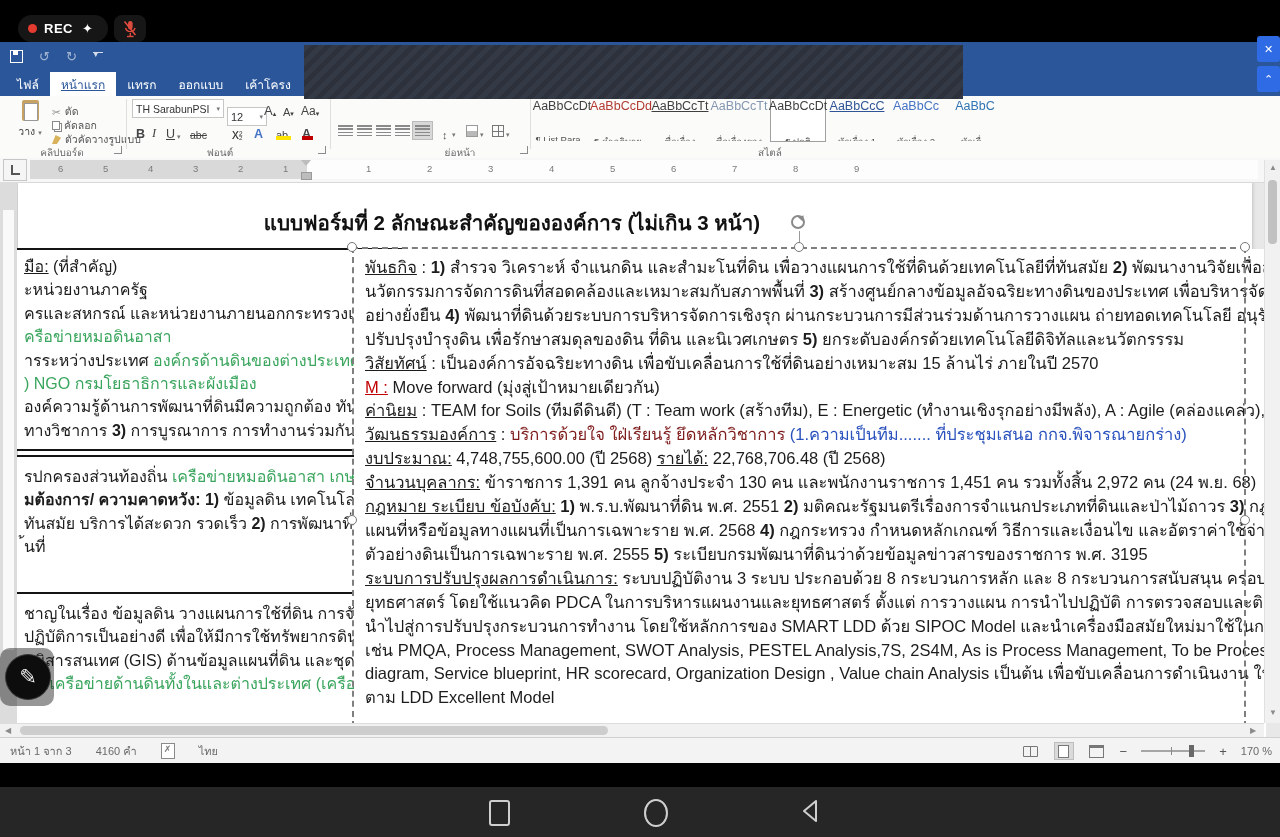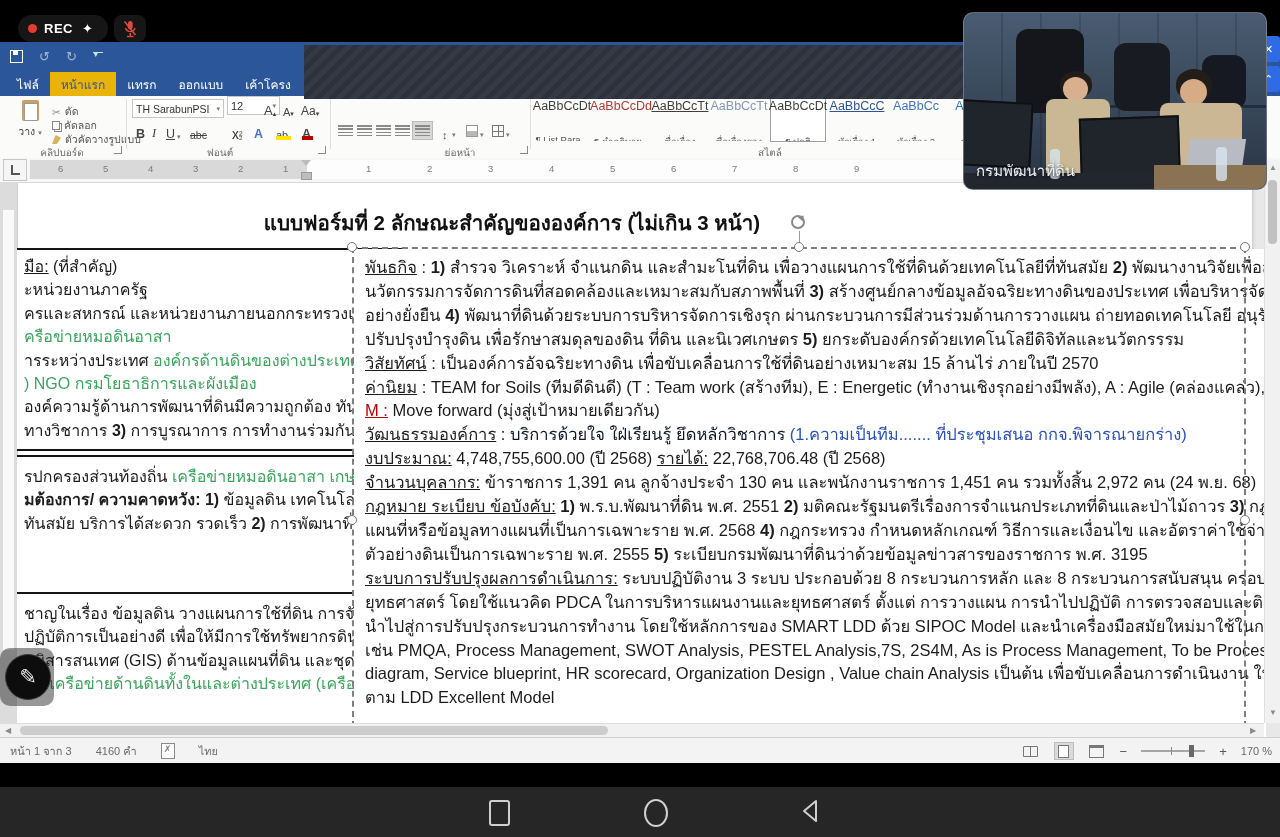--- a/index.html
+++ b/index.html
@@ -20,21 +20,21 @@
   
   .blue-bar{left:0;top:42px;width:1280px;height:54px;background:#2b579a;z-index:4;}
   .qat{position:absolute;left:10px;top:8px;display:flex;align-items:center;gap:16px;}
   .save-ic{width:11px;height:11px;border:1.5px solid #fff;position:relative;}
   .save-ic::before{content:"";position:absolute;left:2px;top:0;width:5px;height:4px;background:#fff;}
   .qat-g{color:rgba(255,255,255,.55);font-size:13px;line-height:13px;}
   .qat-more{width:10px;border-top:1.5px solid rgba(255,255,255,.8);position:relative;height:8px;}
   .qat-more::after{content:"▾";position:absolute;left:1px;top:-3px;color:rgba(255,255,255,.8);font-size:8px;}
   .tabs-row{position:absolute;left:6px;top:30px;display:flex;height:24px;}
   .rtab{color:#fff;font-size:12px;padding:0 11px;display:flex;align-items:center;white-space:nowrap;}
-  .rtab.active{background:#eab308;color:#2b579a;}
+  .rtab.active{background:#ffffff;color:#2b579a;text-decoration:underline;}
 
   
   .ribbon{left:0;top:96px;width:1280px;height:62px;background:#fbfbfa;border-bottom:1px solid #d2d0ce;z-index:4;}
   .ribbon *{box-sizing:border-box;}
   .grp-sep{position:absolute;top:3px;width:1px;height:50px;background:#e1dfdd;}
   .grp-label{position:absolute;top:49px;font-size:10px;color:#696969;text-align:center;white-space:nowrap;}
   .launcher{position:absolute;width:8px;height:8px;border-right:1.5px solid #8a8a8a;border-bottom:1.5px solid #8a8a8a;}
   .paste-btn{position:absolute;left:12px;top:4px;width:36px;height:44px;display:flex;flex-direction:column;align-items:center;}
   .clip-ic{width:17px;height:21px;background:#c7a262;border-radius:2px;position:relative;}
   .clip-ic::before{content:"";position:absolute;left:2.5px;top:3px;width:12px;height:16px;background:#fff;border:1px solid #999;}
@@ -85,21 +85,21 @@
     white-space:nowrap;z-index:2;}
   .lbox{position:absolute;background:#fff;border:2.5px solid #141414;z-index:2;overflow:hidden;}
   .lbox .doc-line{font-size:16px;line-height:23.4px;}
   .lb1{left:-60px;top:248px;width:378px;height:194px;padding:5px 4px 0 82px;}
   .lb2{left:-60px;top:455px;width:378px;height:128px;padding:8px 4px 0 82px;}
   .lb3{left:-60px;top:592px;width:382px;height:150px;padding:8px 4px 0 82px;}
   .main-text{left:354px;top:249px;width:890px;height:476px;background:#fff;z-index:2;padding:7px 11px;overflow:hidden;}
   .main-text .doc-line{font-size:16.5px;line-height:23.9px;}
   .doc-line{white-space:nowrap;color:#1c1c1c;}
   .s-b{font-weight:bold;} .s-bu{font-weight:normal;text-decoration:underline;}
-  .s-r{color:#0f172a;} .s-ru{color:#c00000;text-decoration:underline;}
+  .s-r{color:#7f1d1d;} .s-ru{color:#c00000;text-decoration:underline;}
   .s-bl{color:#2a52be;} .s-g{color:#3aa55d;}
   .sel-box{left:352px;top:247px;width:894px;height:480px;border:2px dashed #7f7f7f;z-index:3;pointer-events:none;box-sizing:border-box;}
   .handle{position:absolute;width:10px;height:10px;border-radius:50%;background:#fff;border:1.5px solid #767676;z-index:4;box-sizing:border-box;}
   .rot-stem{left:799px;top:231px;width:1px;height:14px;background:#9a9a9a;z-index:4;}
   .rot-handle{left:791px;top:215px;width:14px;height:14px;border:2px solid #8a8a8a;border-radius:50%;z-index:4;box-sizing:border-box;}
   .rot-handle::after{content:"";position:absolute;right:-3px;top:-2px;width:0;height:0;
     border-left:4px solid transparent;border-right:4px solid transparent;border-bottom:5px solid #8a8a8a;transform:rotate(40deg);}
 
   
   .fab-wrap{left:0;top:648px;width:54px;height:58px;background:rgba(25,25,25,.45);border-radius:10px;z-index:45;}
@@ -211,21 +211,21 @@
       <span>ตัวคัดวางรูปแบบ</span>
     </div>
     <div class="grp-label" style="left:10px;width:104px">คลิปบอร์ด</div>
     <div class="launcher" style="left:114px;top:50px"></div>
     <div class="grp-sep" style="left:126px"></div>
 
     <div class="combo" style="left:132px;top:3px;width:92px">
       <span style="font-size:10.5px;white-space:nowrap;overflow:hidden">TH SarabunPSI</span>
         <span class="dd">▾</span>
     </div>
-    <div class="combo" style="left:227px;top:0;width:53px">
+    <div class="combo" style="left:227px;top:11px;width:40px">
       <span>12</span>
         <span class="dd">▾</span>
     </div>
     <div class="fbtn" style="left:264px;top:4px;font-size:13px">
         <span>A</span>
         <span style="font-size:7px">▴</span>
       </div>
     <div class="fbtn" style="left:283px;top:4px;font-size:11px">
         <span>A</span>
         <span style="font-size:7px">▾</span>
@@ -338,36 +338,37 @@
       <div class="doc-line"><span class="s-g">ครือข่ายหมอดินอาสา</span></div>
       <div class="doc-line"><span class="s-n">ารระหว่างประเทศ </span><span class="s-g">องค์กรด้านดินของต่างประเทศ</span><span class="s-n"> องค์การ</span></div>
       <div class="doc-line"><span class="s-g">) NGO  กรมโยธาธิการและผังเมือง</span></div>
       <div class="doc-line"><span class="s-n"> องค์ความรู้ด้านการพัฒนาที่ดินมีความถูกต้อง ทันสมัย</span></div>
       <div class="doc-line"><span class="s-n">ทางวิชาการ </span><span class="s-b">3)</span><span class="s-n"> การบูรณาการ การทำงานร่วมกันในพื้นที่</span></div>
     </div>
   <div class="lbox lb2" id="lbox2">
       <div class="doc-line"><span class="s-n">รปกครองส่วนท้องถิ่น </span><span class="s-g">เครือข่ายหมอดินอาสา เกษตรกร</span></div>
       <div class="doc-line"><span class="s-b">มต้องการ/ ความคาดหวัง:</span><span class="s-n"> </span><span class="s-b">1)</span><span class="s-n"> ข้อมูลดิน เทคโนโลยี องค์</span></div>
       <div class="doc-line"><span class="s-n">ทันสมัย บริการได้สะดวก รวดเร็ว  </span><span class="s-b">2)</span><span class="s-n"> การพัฒนาที่ดินที่ไม่</span></div>
+      <div class="doc-line"><span class="s-n">้นที่</span></div>
     </div>
   <div class="lbox lb3" id="lbox3">
       <div class="doc-line"><span class="s-n">ชาญในเรื่อง ข้อมูลดิน วางแผนการใช้ที่ดิน การจัดการดิน และ</span></div>
       <div class="doc-line"><span class="s-n">ปฏิบัติการเป็นอย่างดี เพื่อให้มีการใช้ทรัพยากรดินเกิดประโยชน์</span></div>
       <div class="doc-line"><span class="s-n">ภูมิสารสนเทศ (GIS) ด้านข้อมูลแผนที่ดิน และชุดข้อมูลภูมิ</span></div>
       <div class="doc-line"><span class="s-g">ร้างเครือข่ายด้านดินทั้งในและต่างประเทศ (เครือข่ายหมอ</span></div>
     </div>
 
   <div class="abs main-text" id="mainbox">
       <div class="doc-line"><span class="s-bu">พันธกิจ</span><span class="s-n"> : </span><span class="s-b">1)</span><span class="s-n"> สำรวจ วิเคราะห์ จำแนกดิน และสำมะโนที่ดิน เพื่อวางแผนการใช้ที่ดินด้วยเทคโนโลยีที่ทันสมัย </span><span class="s-b">2)</span><span class="s-n"> พัฒนางานวิจัยเพื่อสร้างเทคโนโลยีและ</span></div>
       <div class="doc-line"><span class="s-n">นวัตกรรมการจัดการดินที่สอดคล้องและเหมาะสมกับสภาพพื้นที่ </span><span class="s-b">3)</span><span class="s-n"> สร้างศูนย์กลางข้อมูลอัจฉริยะทางดินของประเทศ เพื่อบริหารจัดการทรัพยากรที่ดิน</span></div>
       <div class="doc-line"><span class="s-n">อย่างยั่งยืน </span><span class="s-b">4)</span><span class="s-n"> พัฒนาที่ดินด้วยระบบการบริหารจัดการเชิงรุก ผ่านกระบวนการมีส่วนร่วมด้านการวางแผน ถ่ายทอดเทคโนโลยี อนุรักษ์ดินและน้ำ และ</span></div>
       <div class="doc-line"><span class="s-n">ปรับปรุงบำรุงดิน เพื่อรักษาสมดุลของดิน ที่ดิน และนิเวศเกษตร </span><span class="s-b">5)</span><span class="s-n"> ยกระดับองค์กรด้วยเทคโนโลยีดิจิทัลและนวัตกรรรม</span></div>
       <div class="doc-line"><span class="s-bu">วิสัยทัศน์</span><span class="s-n"> : เป็นองค์การอัจฉริยะทางดิน เพื่อขับเคลื่อนการใช้ที่ดินอย่างเหมาะสม 15 ล้านไร่ ภายในปี 2570</span></div>
+      <div class="doc-line"><span class="s-ru">M :</span><span class="s-n"> Move forward (มุ่งสู่เป้าหมายเดียวกัน)</span></div>
       <div class="doc-line"><span class="s-bu">ค่านิยม</span><span class="s-n"> : TEAM for Soils (ทีมดีดินดี)  (T : Team work (สร้างทีม), E : Energetic (ทำงานเชิงรุกอย่างมีพลัง), A : Agile (คล่องแคล่ว),</span></div>
-      <div class="doc-line"><span class="s-ru">M :</span><span class="s-n"> Move forward (มุ่งสู่เป้าหมายเดียวกัน)</span></div>
       <div class="doc-line"><span class="s-bu">วัฒนธรรมองค์การ</span><span class="s-n"> : </span><span class="s-r">บริการด้วยใจ ใฝ่เรียนรู้ ยึดหลักวิชาการ</span><span class="s-n">  </span><span class="s-bl">(1.ความเป็นทีม....... ที่ประชุมเสนอ กกจ.พิจารณายกร่าง)</span></div>
       <div class="doc-line"><span class="s-bu">งบประมาณ:</span><span class="s-n"> 4,748,755,600.00 (ปี 2568) </span><span class="s-bu">รายได้:</span><span class="s-n">  22,768,706.48 (ปี 2568)</span></div>
       <div class="doc-line"><span class="s-bu">จำนวนบุคลากร:</span><span class="s-n"> ข้าราชการ 1,391 คน  ลูกจ้างประจำ 130 คน  และพนักงานราชการ 1,451 คน รวมทั้งสิ้น 2,972 คน (24 พ.ย. 68)</span></div>
       <div class="doc-line"><span class="s-bu">กฎหมาย ระเบียบ ข้อบังคับ:</span><span class="s-n"> </span><span class="s-b">1)</span><span class="s-n"> พ.ร.บ.พัฒนาที่ดิน พ.ศ. 2551 </span><span class="s-b">2)</span><span class="s-n"> มติคณะรัฐมนตรีเรื่องการจำแนกประเภทที่ดินและป่าไม้ถาวร   </span><span class="s-b">3)</span><span class="s-n"> กฎกระทรวง การบริการ</span></div>
       <div class="doc-line"><span class="s-n">แผนที่หรือข้อมูลทางแผนที่เป็นการเฉพาะราย พ.ศ. 2568 </span><span class="s-b">4)</span><span class="s-n"> กฎกระทรวง กำหนดหลักเกณฑ์ วิธีการและเงื่อนไข และอัตราค่าใช้จ่ายในการวิเคราะห์ตรวจสอบ</span></div>
       <div class="doc-line"><span class="s-n">ตัวอย่างดินเป็นการเฉพาะราย พ.ศ. 2555  </span><span class="s-b">5)</span><span class="s-n"> ระเบียบกรมพัฒนาที่ดินว่าด้วยข้อมูลข่าวสารของราชการ พ.ศ. 3195</span></div>
       <div class="doc-line"><span class="s-bu">ระบบการปรับปรุงผลการดำเนินการ:</span><span class="s-n"> ระบบปฏิบัติงาน 3 ระบบ ประกอบด้วย 8 กระบวนการหลัก และ 8 กระบวนการสนับสนุน ครอบคลุมภารกิจตาม</span></div>
       <div class="doc-line"><span class="s-n">ยุทธศาสตร์ โดยใช้แนวคิด PDCA ในการบริหารแผนงานและยุทธศาสตร์ ตั้งแต่ การวางแผน การนำไปปฏิบัติ การตรวจสอบและติดตามประเมินผล</span></div>
       <div class="doc-line"><span class="s-n">นำไปสู่การปรับปรุงกระบวนการทำงาน โดยใช้หลักการของ SMART LDD  ด้วย SIPOC Model  และนำเครื่องมือสมัยใหม่มาใช้ในการเพิ่มประสิทธิภาพ</span></div>
       <div class="doc-line"><span class="s-n">เช่น PMQA, Process Management, SWOT Analysis, PESTEL Analysis,7S, 2S4M, As is Process Management, To be Process Redesign, Fish bone</span></div>
@@ -429,41 +430,20 @@
 
   <div class="abs dark-panel"></div>
 
   <div class="abs edge-btn" style="left:1257px;top:36px">
       <span>✕</span>
     </div>
   <div class="abs edge-btn" style="left:1257px;top:66px">
       <span>⌃</span>
     </div>
 
-  <div class="abs video">
-    <div class="panels"></div>
-    <div class="rail"></div>
-    <div class="chair" style="left:52px;top:16px;width:68px;height:84px"></div>
-    <div class="chair" style="left:150px;top:30px;width:56px;height:68px;background:#181b22"></div>
-    <div class="chair" style="left:238px;top:42px;width:44px;height:54px;background:#161922"></div>
-    <div class="hair" style="left:96px;top:58px;width:32px;height:26px"></div>
-    <div class="head" style="left:99px;top:64px;width:25px;height:24px;background:#d8b08f"></div>
-    <div class="body" style="left:82px;top:86px;width:64px;height:80px"></div>
-    <div class="hair" style="left:212px;top:56px;width:36px;height:30px"></div>
-    <div class="head" style="left:216px;top:66px;width:27px;height:26px;background:#d8ab87"></div>
-    <div class="body" style="left:196px;top:90px;width:82px;height:80px;background:#cbb794"></div>
-    <div class="monitor" style="left:-6px;top:88px;width:70px;height:62px;transform:rotate(3deg)"></div>
-    <div class="monitor" style="left:116px;top:104px;width:96px;height:68px;transform:rotate(-2deg)"></div>
-    <div class="laptop" style="left:224px;top:126px;width:56px;height:30px"></div>
-    <div class="desk-d" style="left:0;top:160px;width:190px;height:16px"></div>
-    <div class="desk-t" style="left:190px;top:152px;width:112px;height:24px"></div>
-    <div class="bottle" style="left:86px;top:136px;width:10px;height:30px"></div>
-    <div class="bottle" style="left:252px;top:134px;width:11px;height:34px"></div>
-    <div class="vid-label">กรมพัฒนาที่ดิน</div>
-  </div>
 
   <div class="abs bot-black"></div>
   <div class="abs navbar">
     <div class="nav-sq"></div>
     <div class="nav-ci"></div>
     <svg style="position:absolute;left:800px;top:12px" width="20" height="24" viewBox="0 0 20 24">
       <polygon points="16,2 4,12 16,22" fill="none" stroke="#cfcfcf" stroke-width="2" stroke-linejoin="round"></polygon>
     </svg>
   </div>
 

